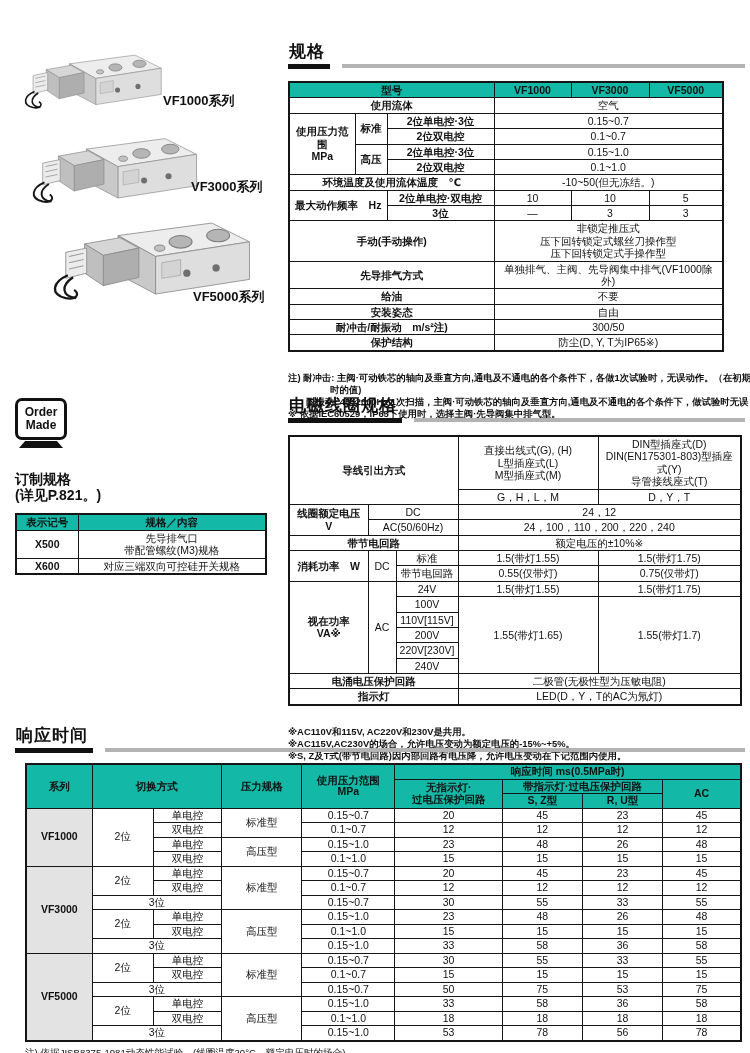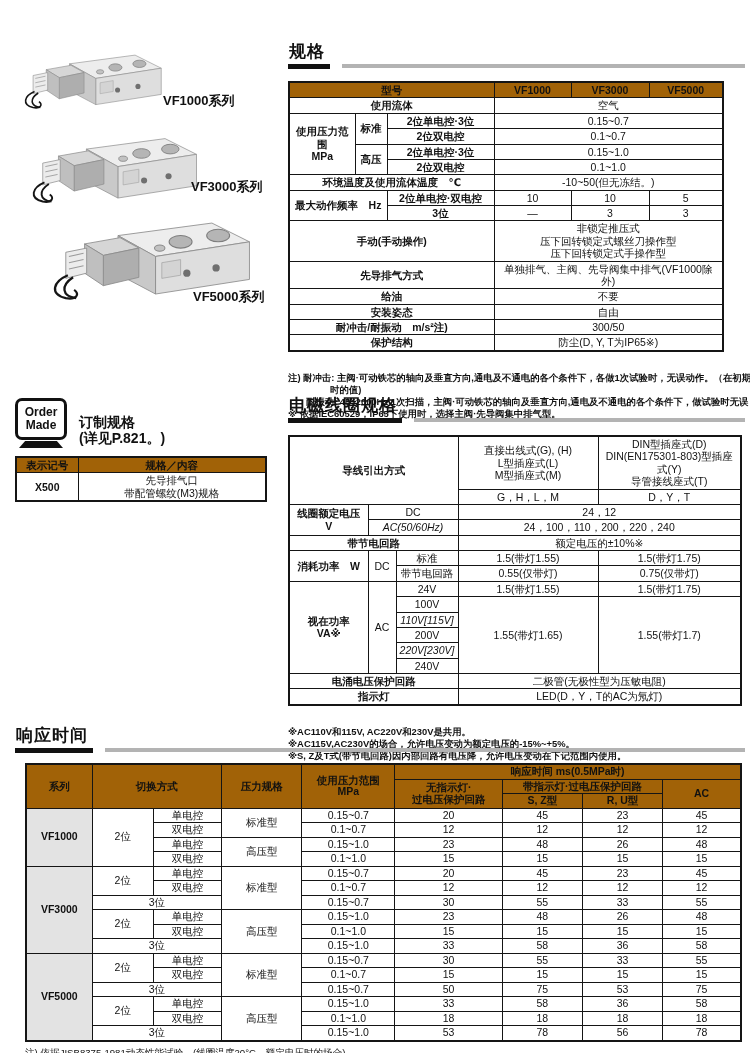--- a/index.html
+++ b/index.html
@@ -8,40 +8,40 @@
   
   .title-row{display:flex;align-items:flex-end;gap:12px;}
   .title-text{font-size:17px;font-weight:bold;letter-spacing:1px;border-bottom:5px solid #111;
               padding:0 5px 1px 1px;white-space:nowrap;}
   .title-rule{flex:1;height:4px;background:#b3b3b3;margin-bottom:1px;}
   
   table{border-collapse:collapse;table-layout:fixed;}
   .tbl{border:2px solid #151515;}
   .tbl td{border:1px solid #151515;font-size:10.5px;line-height:1.18;text-align:center;
           vertical-align:middle;padding:1px 3px;overflow:hidden;}
-  .hdr{background:#a16207;font-weight:bold;}
+  .hdr{background:#14b8a6;font-weight:bold;}
   .gray{background:#e3e3e3;}
   .lbl{text-align:left;font-weight:bold;}
   .left{text-align:left;}
   .pre{white-space:pre-line;}
   .bold{font-weight:bold;}
-  .small{font-size:9.3px;font-style:italic;}
+  .small{font-size:9.3px;}
   .notes{font-size:9.4px;line-height:1.3;margin-top:20px;font-weight:bold;}
   .notes div{white-space:nowrap;}
   .ind1{padding-left:18px;} .ind2{padding-left:42px;} .ind3{padding-left:8px;}
   
   .products{position:absolute;left:15px;top:48px;width:268px;height:300px;}
   .p-label{position:absolute;font-size:13px;font-weight:bold;white-space:nowrap;}
   .valve{position:absolute;}
   .spec-sec{position:absolute;left:288px;top:40px;width:457px;}
   .spec-sec table{margin-top:12px;width:436px;}
   .coil-sec{position:absolute;left:288px;top:394px;width:457px;}
   .coil-sec table{margin-top:12px;width:454px;}
   .order-sec{position:absolute;left:15px;top:398px;width:256px;}
-  .order-head{display:flex;align-items:flex-end;gap:8px;}
+  .order-head{display:flex;align-items:flex-start;gap:20px;flex-direction:column;}
   .om-badge{width:56px;}
   .om-screen{width:46px;height:36px;border:3px solid #111;border-radius:7px;display:flex;
              flex-direction:column;align-items:center;justify-content:center;
              font-weight:bold;font-size:12px;line-height:1.05;}
   .om-stand{width:44px;height:7px;background:#111;margin:1px 0 0 4px;
             clip-path:polygon(14% 0,86% 0,100% 100%,0 100%);}
   .order-title{font-size:14px;font-weight:bold;line-height:1.1;margin-top:4px;}
   .order-sub{font-size:14px;font-weight:bold;}
   .order-sec table{margin-top:8px;width:252px;}
   .resp-sec{position:absolute;left:15px;top:724px;width:730px;}
@@ -265,20 +265,24 @@
         </colgroup>
       <tbody>
           <tr>
         <td class="hdr">表示记号</td>
         <td class="hdr">规格／内容</td>
       </tr>
       <tr>
         <td class="bold">X500</td>
         <td class="left pre">先导排气口
 带配管螺纹(M3)规格</td>
+      </tr>
+      <tr>
+        <td class="bold">X600</td>
+        <td class="left">对应三端双向可控硅开关规格</td>
       </tr>
     </tbody>
       </table>
   </div>
 
   <div class="coil-sec">
     <div class="title-row">
       <span class="title-text">电磁线圈规格</span>
       <span class="title-rule"></span>
     </div>

